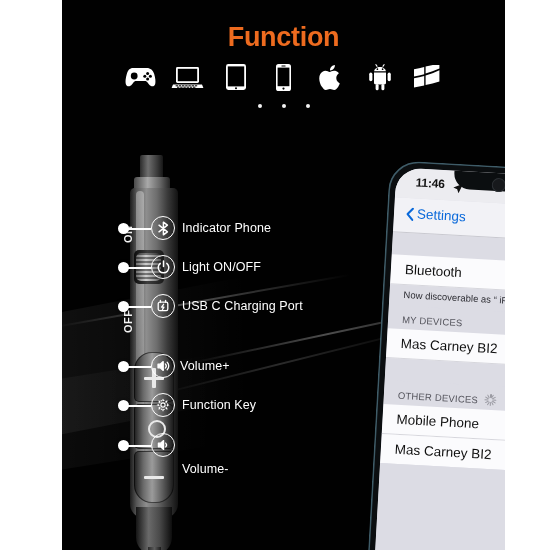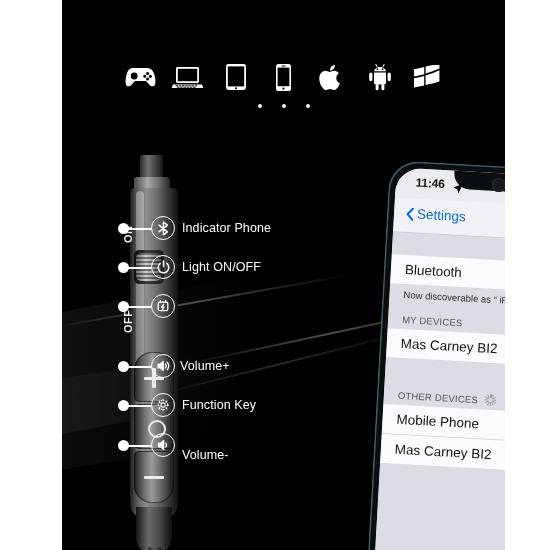--- a/index.html
+++ b/index.html
@@ -278,20 +278,21 @@
 <div id="stage">
 
   <div id="panel">
 
     <div class="sheen a"></div>
     <div class="sheen b"></div>
     <div class="streak" style="left:-10px; top:300px; width:300px; transform:rotate(-10deg);"></div>
     <div class="streak" style="left:120px; top:330px; width:320px; transform:rotate(-12deg);"></div>
     <div class="streak" style="left:90px; top:360px; width:280px; transform:rotate(-14deg); opacity:.55;"></div>
 
+    <div id="title">Function</div>
 
     <div id="devicebar">
       <span class="dev">
         <svg width="32" height="22" viewBox="0 0 32 22" fill="#fff">
           <path d="M9.2 2h13.6c3.6 0 6.3 2.2 7.4 6.1 1.2 4.3 1.6 7.6 1 9.8-.5 1.9-2 2.8-3.7 2.3-1.3-.4-2.2-1.3-3.6-3.2-1-1.4-1.8-1.9-3.1-1.9h-8.6c-1.3 0-2.1.5-3.1 1.9-1.4 1.9-2.3 2.8-3.6 3.2-1.7.5-3.2-.4-3.7-2.3-.6-2.2-.2-5.5 1-9.8C3.9 4.2 5.6 2 9.2 2z"></path>
           <circle cx="10.2" cy="10" r="3.4" fill="#000"></circle>
           <circle cx="23.6" cy="7.4" r="1.5" fill="#000"></circle>
           <circle cx="26.4" cy="10.2" r="1.5" fill="#000"></circle>
           <circle cx="23.6" cy="13" r="1.5" fill="#000"></circle>
           <circle cx="20.8" cy="10.2" r="1.5" fill="#000"></circle>
@@ -418,20 +419,21 @@
     <div class="dot" style="left:56px;  top:301px;"></div>
     <div class="line" style="left:65px;  top:306px; width:24px;"></div>
     <div class="ic" style="left:89px;  top:294px;">
       <svg width="14" height="14" viewBox="0 0 14 14" fill="none" stroke="#fff" stroke-width="1.3">
         <rect x="2.2" y="3.2" width="9.6" height="8.4" rx="1.6"></rect>
         <line x1="4.4" y1="3.2" x2="4.4" y2="1.5" stroke-linecap="round"></line>
         <line x1="9.6" y1="3.2" x2="9.6" y2="1.5" stroke-linecap="round"></line>
         <path d="M7.6 5.3L5.6 8.1h2.3l-1.4 2.3" stroke-linejoin="round" stroke-linecap="round"></path>
       </svg>
     </div>
+    <div class="calloutLabel" style="left:120px; top:299px;">USB C Charging Port</div>
 
     <div class="dot" style="left:56px;  top:361px;"></div>
     <div class="line" style="left:65px;  top:366px; width:24px;"></div>
     <div class="ic" style="left:89px;  top:354px;">
       <svg width="15" height="14" viewBox="0 0 15 14" fill="none" stroke="#fff" stroke-width="1.3" stroke-linejoin="round" stroke-linecap="round">
         <path d="M2 5.2h2.2L7.2 2.6v8.8L4.2 8.8H2z" fill="#fff"></path>
         <path d="M9.3 4.9a3 3 0 0 1 0 4.2"></path>
         <path d="M11.2 3.2a5.4 5.4 0 0 1 0 7.6"></path>
       </svg>
     </div>
@@ -449,21 +451,21 @@
     <div class="calloutLabel" style="left:120px; top:398px;">Function Key</div>
 
     <div class="dot" style="left:56px;  top:440px;"></div>
     <div class="line" style="left:65px;  top:445px; width:24px;"></div>
     <div class="ic" style="left:89px;  top:433px;">
       <svg width="14" height="14" viewBox="0 0 14 14" fill="none" stroke="#fff" stroke-width="1.3" stroke-linejoin="round" stroke-linecap="round">
         <path d="M2.4 5.2h2.2L7.6 2.6v8.8L4.6 8.8H2.4z" fill="#fff"></path>
         <path d="M9.7 5.1a2.8 2.8 0 0 1 0 3.8"></path>
       </svg>
     </div>
-    <div class="calloutLabel" style="left:120px; top:448px;">Volume-</div>
+    <div class="calloutLabel" style="left:120px; top:462px;">Volume-</div>
 
     <div id="phone">
       <div class="phone-frame">
         <div class="phone-screen">
 
           <div class="statusbar">
             <span class="clock">11:46</span>
             <span class="loc-arrow">
               <svg width="11" height="11" viewBox="0 0 11 11" fill="#121212">
                 <path d="M10.4.6L.8 4.9l3.9 1.5 1.5 3.9z"></path>

